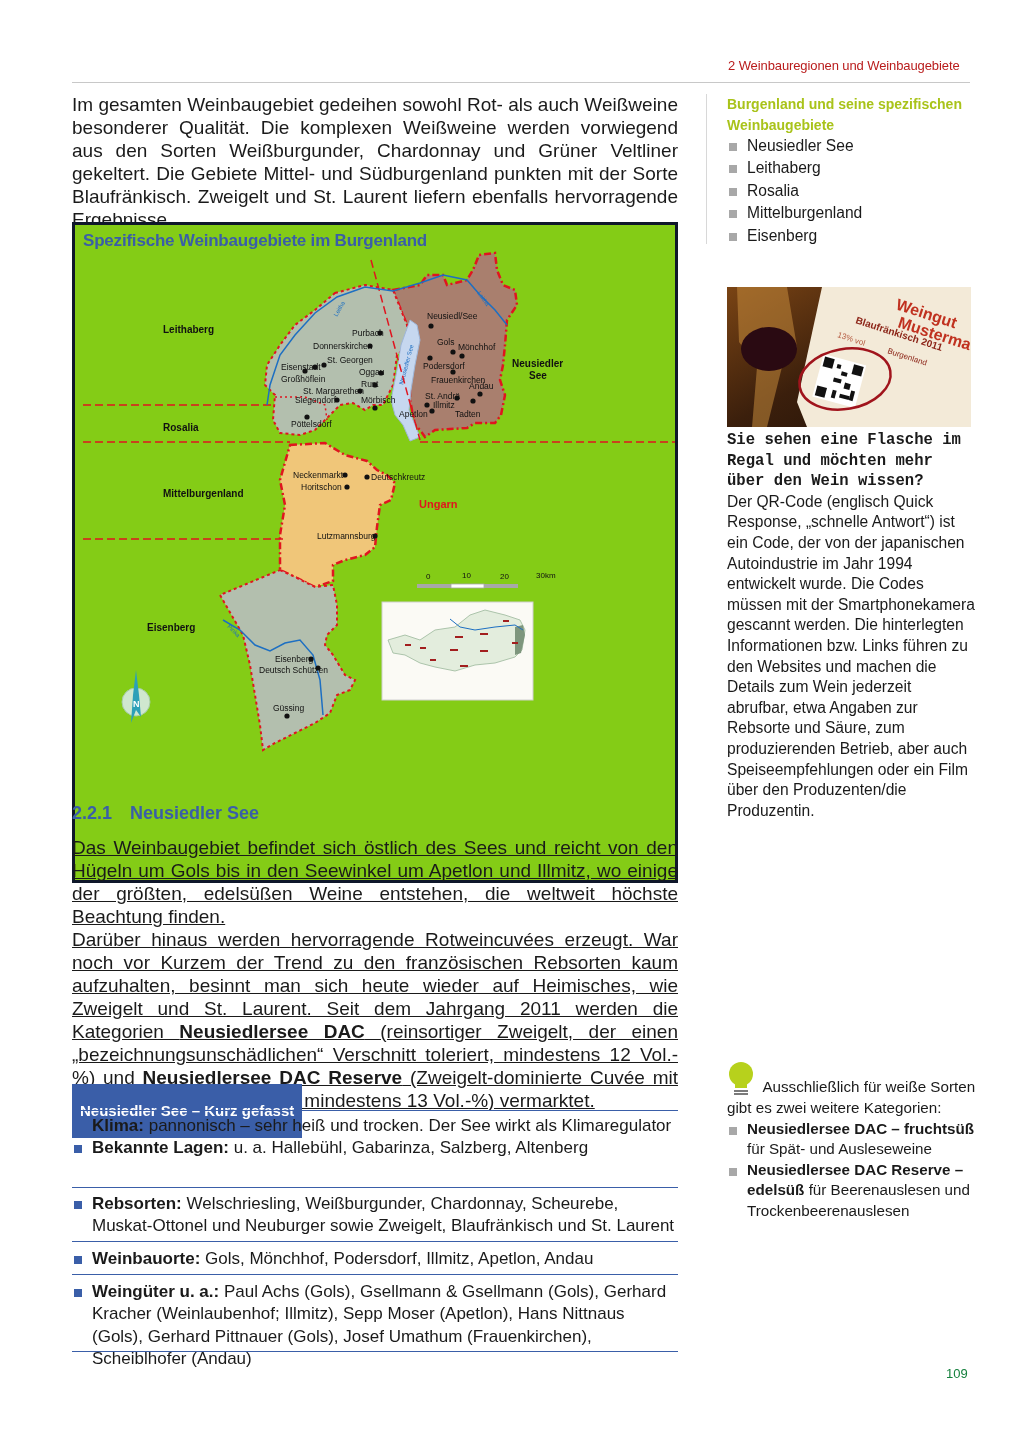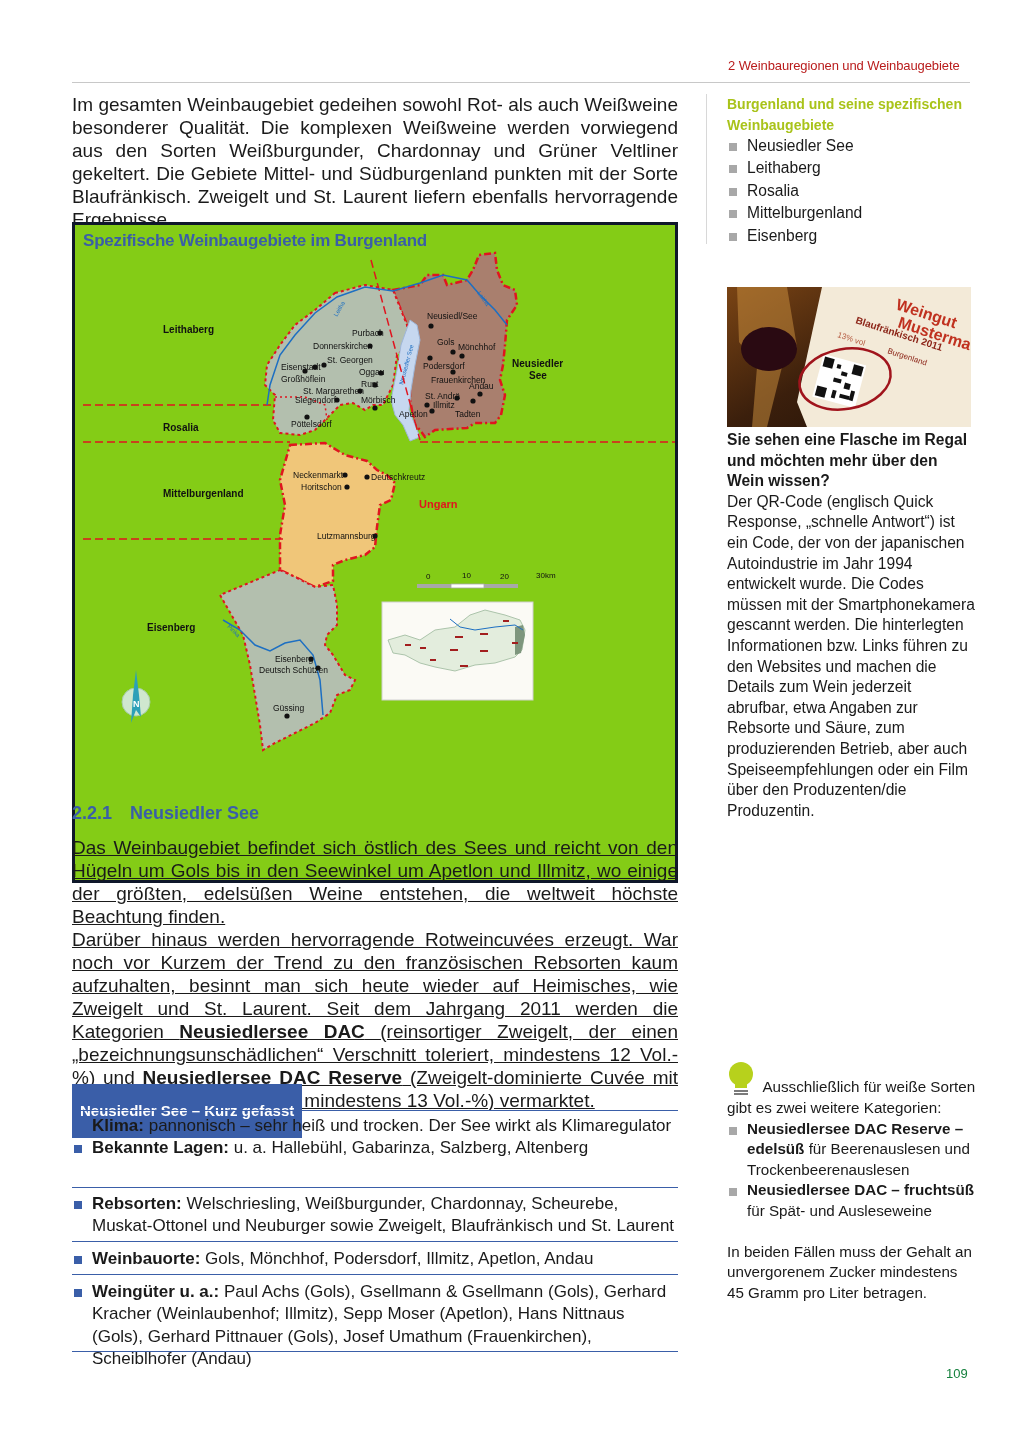--- a/index.html
+++ b/index.html
@@ -42,21 +42,21 @@
   
   .side-head { left:727px; top:94px; width:250px; font-size:14px; line-height:21px; color:#a9c31a; font-weight:bold; }
   .side-list { left:727px; top:135px; width:250px; font-size:15.6px; line-height:22.4px; }
   .side-item { position:relative; padding-left:20px; }
   .side-item .sq { position:absolute; left:2px; top:8px; width:8px; height:8px; background:#a8a8a8; }
 
   .photo { left:727px; top:287px; width:244px; height:140px; overflow:hidden; background:#3a1c0a; }
   .photo svg { position:absolute; left:0; top:0; }
 
   .qr-text { left:727px; top:430px; width:250px; font-size:15.6px; line-height:20.6px; }
-  .qr-text .q { font-weight:bold; }
+  .qr-text .q { font-weight:bold;font-family:Liberation Mono, monospace; }
 
   .tip { left:727px; top:1060px; width:250px; font-size:15.2px; line-height:20.6px; }
   .tip p { margin:0; }
   .tip .bulb { display:inline-block; width:32px; height:38px; vertical-align:bottom; position:relative; }
   .tip-list .side-item b { font-weight:bold; }
 
   .page-number { left:946px; top:1366px; font-size:13px; color:#15803d; }
 </style>
 </head>
 <body>
@@ -292,19 +292,18 @@
       <svg width="32" height="38" viewBox="0 0 32 38">
         <circle cx="14" cy="14" r="12" fill="#b7d11c"></circle>
         <rect x="8" y="22" width="12" height="6" fill="#b7d11c"></rect>
         <rect x="7" y="30" width="14" height="2" fill="#7a7a7a"></rect>
         <rect x="7" y="33" width="14" height="2" fill="#7a7a7a"></rect>
       </svg>
     </span>
     <span>Ausschließlich für weiße Sorten gibt es zwei weitere Kategorien:</span>
   </p>
   <div class="tip-list">
+    <div class="side-item"><span class="sq"></span><b>Neusiedlersee DAC – fruchtsüß</b><span> für Spät- und Ausleseweine</span></div>
     <div class="side-item"><span class="sq"></span><b>Neusiedlersee DAC Reserve – edelsüß</b><span> für Beerenauslesen und Trockenbeerenauslesen</span></div>
-    <div class="side-item"><span class="sq"></span><b>Neusiedlersee DAC – fruchtsüß</b><span> für Spät- und Ausleseweine</span></div>
   </div>
-  <p style="margin-top:20px">In beiden Fällen muss der Gehalt an unvergorenem Zucker mindestens 45 Gramm pro Liter betragen.</p>
 </div>
 
 <div class="abs page-number">109</div>
 
 </body></html>

